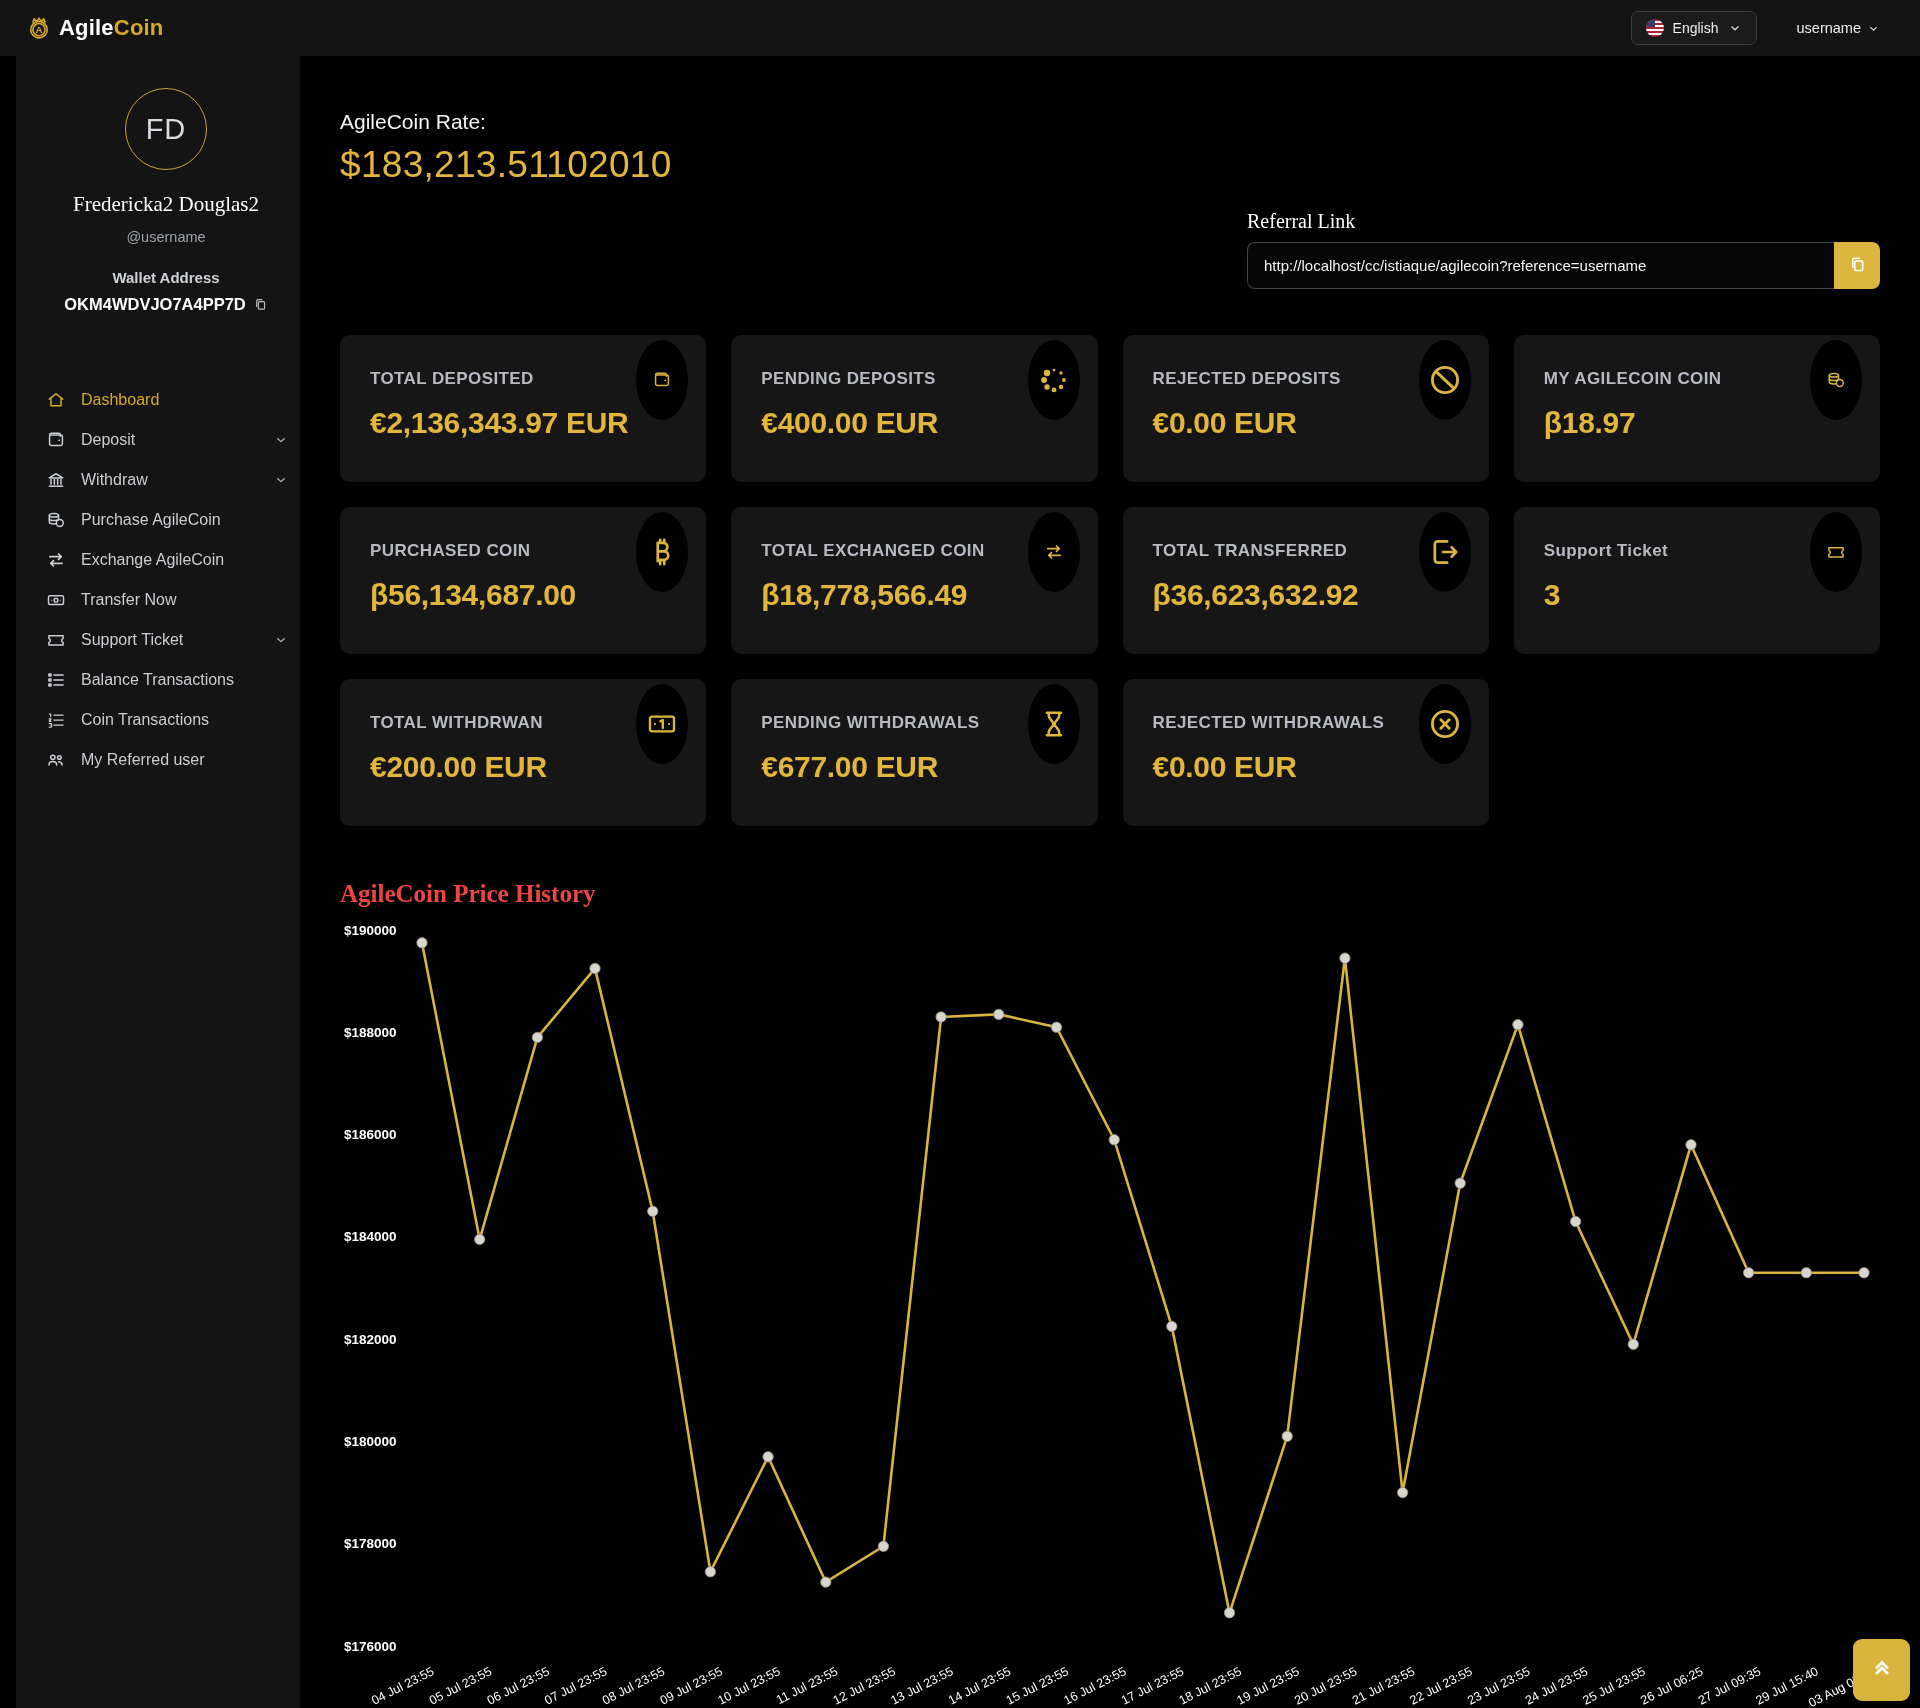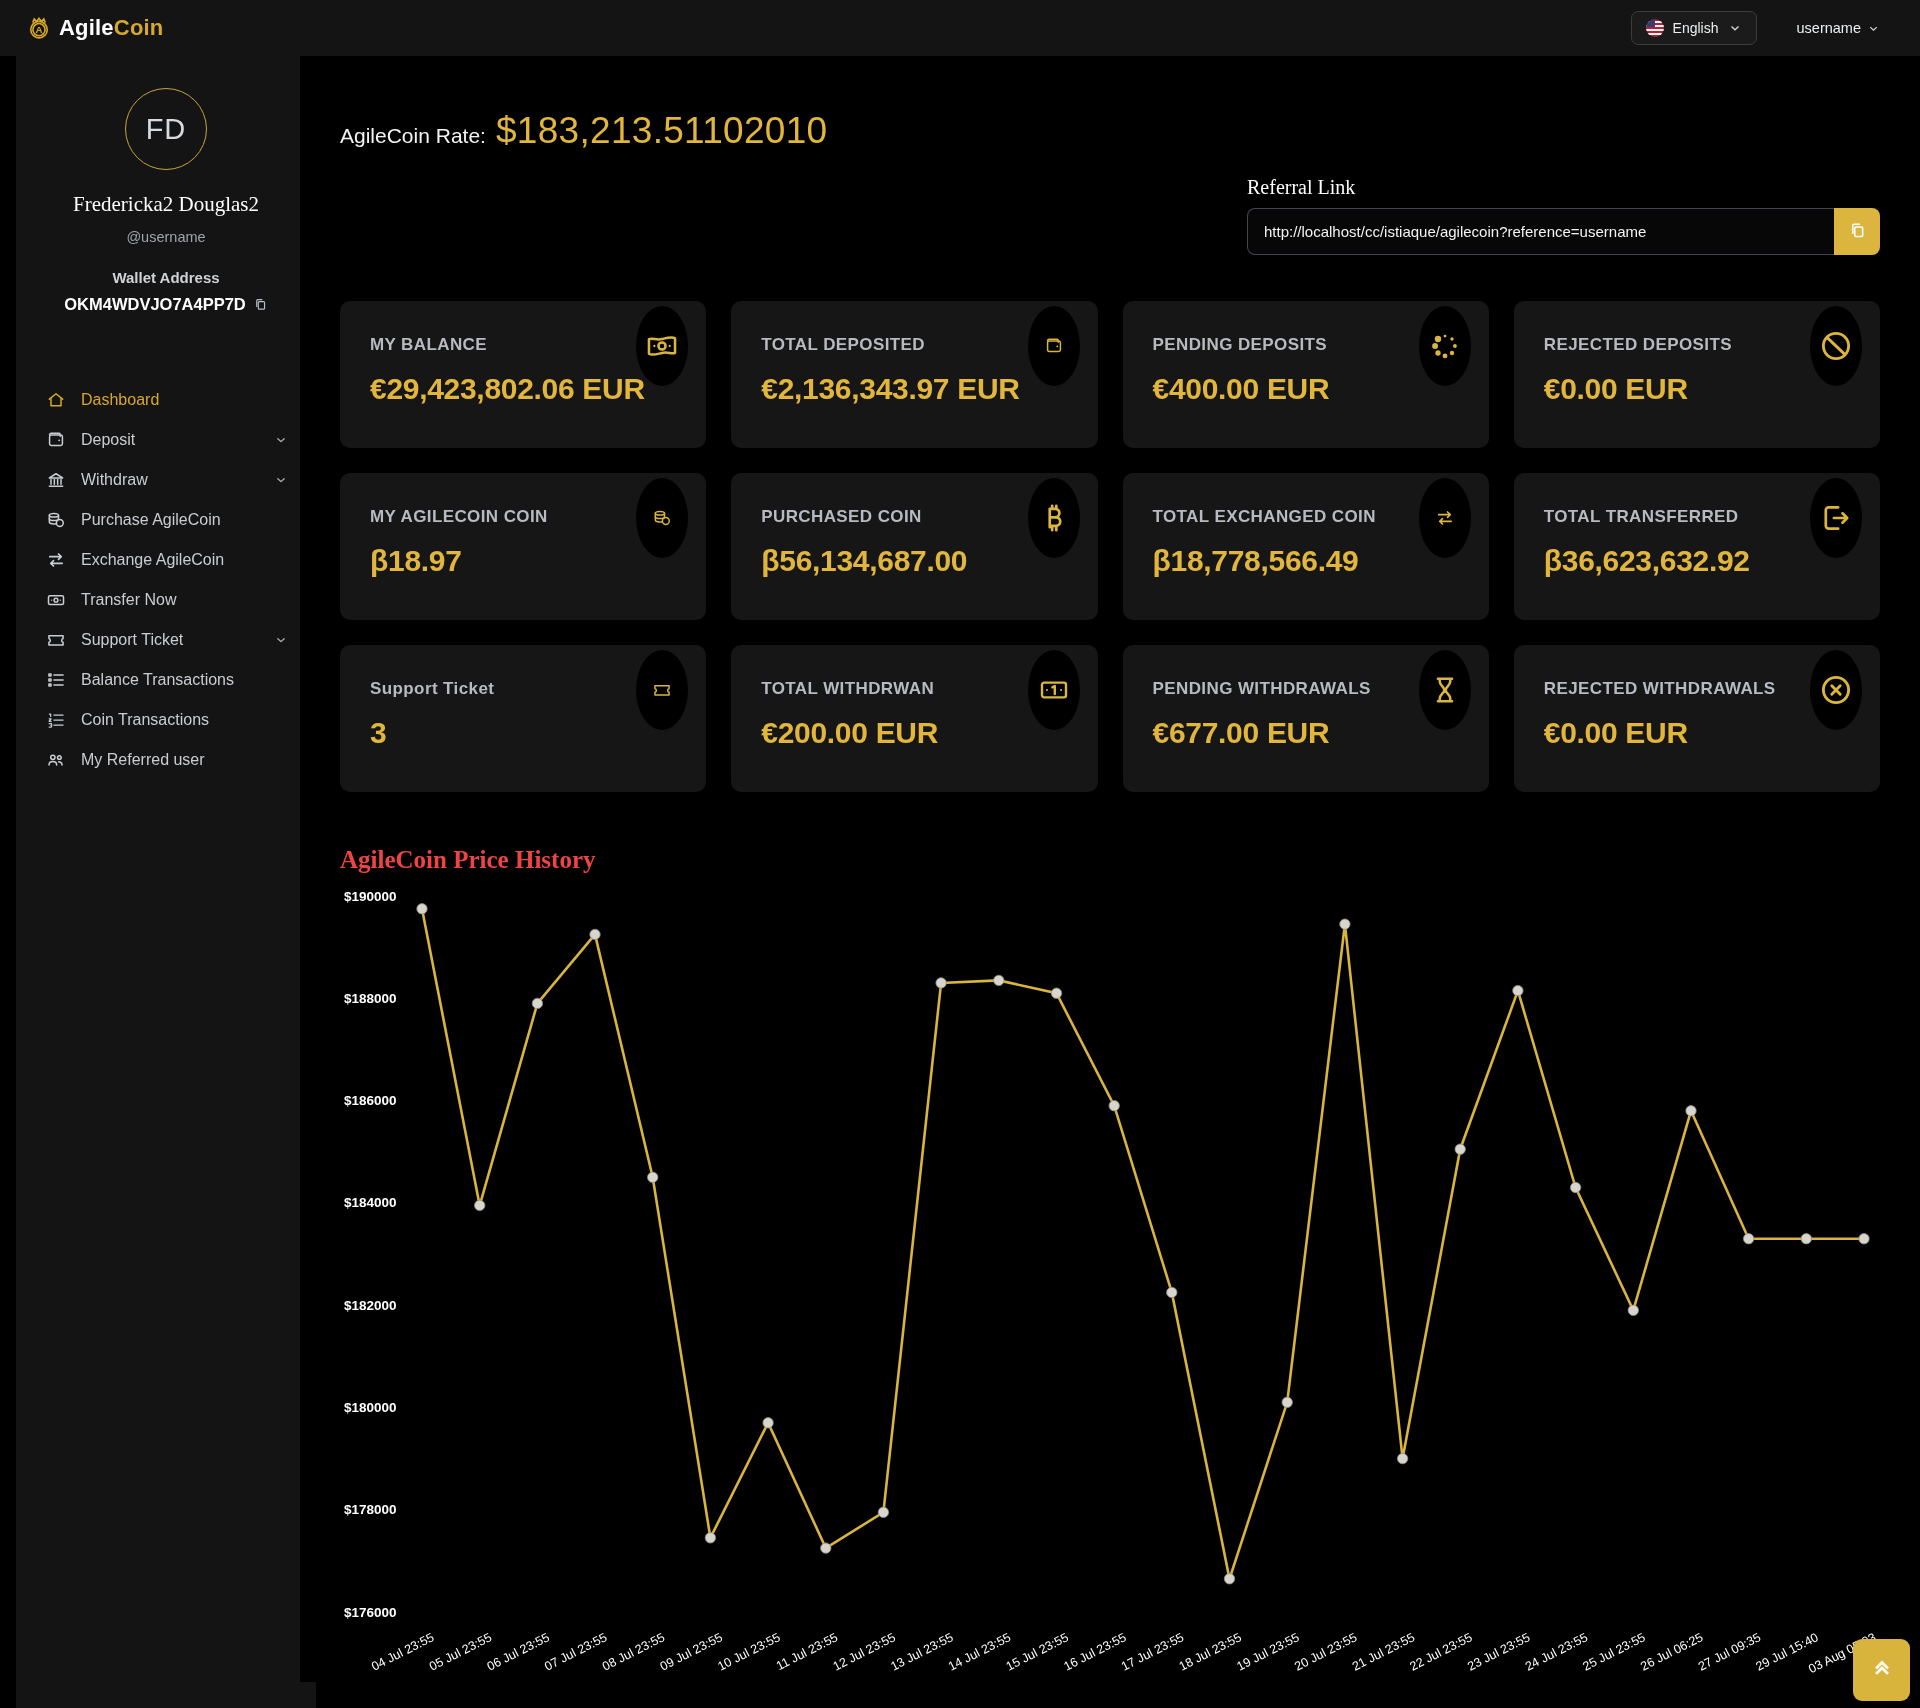--- a/index.html
+++ b/index.html
@@ -36,21 +36,21 @@
   .copy-mini { color:#b9bdc2; cursor:pointer; display:inline-flex; }
   .menu { margin-top:66px; }
   .menu-item { display:flex; align-items:center; height:40px; padding:0 28px 0 30px;
     color:#c9cdd2; font-size:16px; cursor:pointer; }
   .menu-item .mi-icon { width:21px; display:inline-flex; margin-right:14px; color:#c9cdd2; }
   .menu-item.active, .menu-item.active .mi-icon { color:#d8a928; }
   .menu-item .mi-chev { margin-left:auto; color:#aeb2b8; display:inline-flex; }
 
   
   .main { margin-left:300px; padding:56px 40px 0 40px; background:#000; min-height:1652px; position:relative; }
-  .rate-row { margin-top:54px; text-align:right; display:flex; align-items:baseline; justify-content:flex-start; gap:10px; }
+  .rate-row { margin-top:54px; text-align:right; display:flex; align-items:baseline; justify-content:flex-end; gap:10px;flex-direction:column; }
   .rate-label { font-size:21px; color:#f2f3f4; }
   .rate-value { font-size:37px; color:#e2b63c; letter-spacing:.3px; }
   .referral { margin-top:12px; margin-left:auto; width:633px; }
   .ref-label { font-family:"Liberation Serif", serif; font-size:20px; color:#fff; margin-bottom:9px;margin-top:24px; }
   .ref-box { display:flex; height:47px; }
   .ref-input { flex:1; background:#070707; border:1px solid #44464d; border-right:none;
     border-radius:8px 0 0 8px; color:#f2f3f4; font-size:15px; padding:0 16px; outline:none; }
   .ref-copy { width:46px; background:#dcb53f; border:none; border-radius:0 8px 8px 0;
     color:#fff; cursor:pointer; display:flex; align-items:center; justify-content:center; }
 
@@ -257,32 +257,20 @@
           <svg width="19" height="19" viewBox="0 0 24 24" fill="none" stroke="currentColor" stroke-width="2">
               <rect x="8.5" y="7.5" width="10" height="12" rx="1.5"></rect>
               <path d="M6 16V6a1.8 1.8 0 0 1 1.8-1.8H15"></path>
             </svg>
         </span>
       </button>
     </div>
   </div>
 
   <section class="cards">
-      <div class="card">
-        <div class="card-label">MY BALANCE</div>
-        <div class="card-value">€29,423,802.06 EUR</div>
-        <div class="card-bubble">
-          <svg width="34" height="34" viewBox="0 0 24 24" fill="none" stroke="currentColor" stroke-width="1.8" stroke-linecap="round" stroke-linejoin="round">
-            <path d="M2.8 7.2C5.2 6 8 8.1 12 7.1s7-2 9.2-.6v10.3C19 18 16 15.9 12 16.9s-7 2-9.2.6z"></path>
-            <circle cx="12" cy="12" r="2.5"></circle>
-            <circle cx="6.6" cy="12" r=".8" fill="currentColor" stroke="none"></circle>
-            <circle cx="17.4" cy="12" r=".8" fill="currentColor" stroke="none"></circle>
-          </svg>
-        </div>
-      </div>
       <div class="card">
         <div class="card-label">TOTAL DEPOSITED</div>
         <div class="card-value">€2,136,343.97 EUR</div>
         <div class="card-bubble">
           <svg width="20" height="20" viewBox="0 0 24 24" fill="none" stroke="currentColor" stroke-width="1.8" stroke-linecap="round" stroke-linejoin="round">
             <path d="M17 7.5V5.3a1.3 1.3 0 0 0-1.3-1.3H6.2A1.9 1.9 0 0 0 4.3 6"></path>
             <rect x="4.3" y="6" width="15.4" height="12.5" rx="2"></rect>
             <circle cx="15.8" cy="12.4" r="1.1" fill="currentColor" stroke="none"></circle>
           </svg>
         </div>

